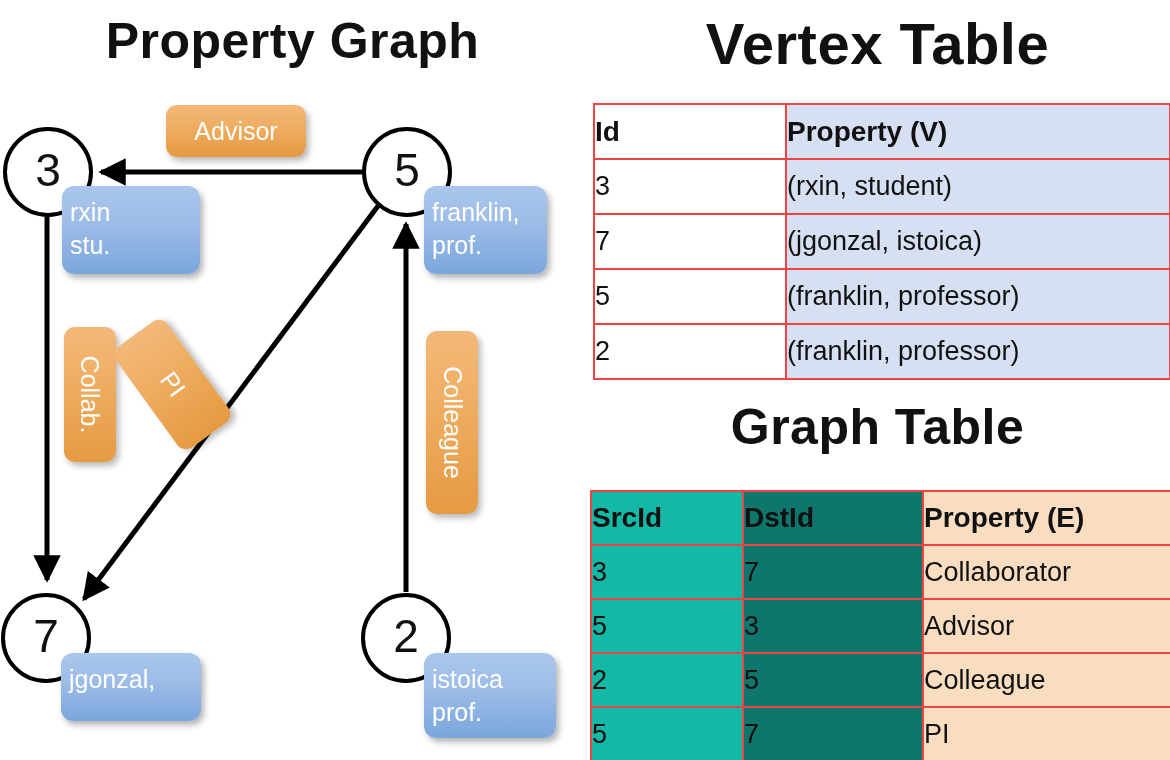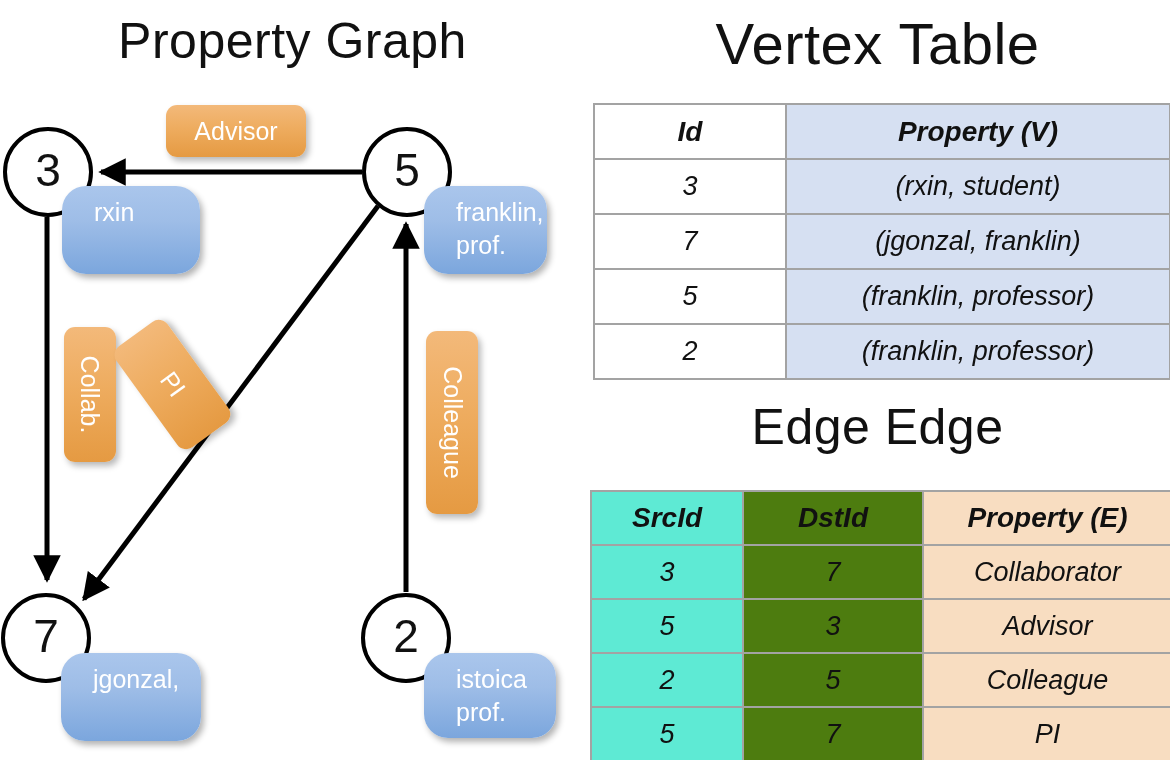--- a/index.html
+++ b/index.html
@@ -12,21 +12,21 @@
     height: 760px;
     position: relative;
     overflow: hidden;
     font-family: "Liberation Sans", sans-serif;
     color: #000;
   }
 
   
   .title {
     position: absolute;
-    font-weight: 400;
+    font-weight: 700;
     color: #111;
     white-space: nowrap;
     letter-spacing: 0.5px;
   }
   #title-property-graph { left: 0; top: 12px; width: 585px; text-align: center; font-size: 50px; }
   #title-vertex-table   { left: 585px; top: 10px; width: 585px; text-align: center; font-size: 58px; }
   #title-edge-table     { left: 585px; top: 398px; width: 585px; text-align: center; font-size: 50px; }
 
   
   #graph-panel {
@@ -52,27 +52,27 @@
     justify-content: center;
     font-size: 46px;
     line-height: 1;
     color: #111;
   }
   .node span { display: block; transform: translateY(-2px); }
 
   
   .prop-box {
     position: absolute;
-    border-radius: 24px;
+    border-radius: 12px;
     background: linear-gradient(to bottom, #aac6ec 0%, #9ebde7 40%, #7ba6dd 100%);
     box-shadow: 3px 4px 6px rgba(0,0,0,0.30);
     color: #ffffff;
     font-size: 25px;
     line-height: 1.32;
-    padding: 10px 32px;
+    padding: 10px 8px;
     box-sizing: border-box;
   }
 
   
   .edge-label {
     position: absolute;
     border-radius: 11px;
     background: linear-gradient(to bottom, #f3b97a 0%, #eeac5f 45%, #e59a42 100%);
     box-shadow: 3px 4px 6px rgba(0,0,0,0.28);
     color: #ffffff;
@@ -88,45 +88,44 @@
     display: block;
   }
 
   
   .tbl {
     position: absolute;
     border-collapse: collapse;
     table-layout: fixed;
   }
   .tbl td, .tbl th {
-    border: 2px solid #a3a3a3;
-    text-align: center;
+    border: 2px solid #ef4444;
+    text-align: left;
     font-weight: 400;
     font-size: 27px;
     color: #111;
     padding: 0;
-    font-style: italic;
   }
   .tbl th { font-weight: 700; font-size: 28px; }
 
   #vertex-table { left: 593px; top: 103px; width: 572px; }
   #vertex-table .c-id   { width: 190px; height: 53px; background: #ffffff; }
   #vertex-table .c-prop { width: 382px; height: 53px; background: #d6e0f2; }
 
   #edge-table { left: 590px; top: 490px; width: 575px; }
-  #edge-table .c-src  { width: 150px; height: 52px; background: #5eead4; margin-top: 12px; }
-  #edge-table .c-dst  { width: 178px; height: 52px; background: #4d7c0f; }
+  #edge-table .c-src  { width: 150px; height: 52px; background: #14b8a6; margin-top: 12px; }
+  #edge-table .c-dst  { width: 178px; height: 52px; background: #0f766e; }
   #edge-table .c-prop { width: 247px; height: 52px; background: #f8ddc1; }
 </style>
 </head>
 <body>
 
 <div class="title" id="title-property-graph">Property Graph</div>
 <div class="title" id="title-vertex-table">Vertex Table</div>
-<div class="title" id="title-edge-table">Edge Edge</div>
+<div class="title" id="title-edge-table">Graph Table</div>
 
 <div id="graph-panel">
 
   <svg id="graph-edges" viewBox="0 0 585 760">
     <defs>
       <marker id="arrow" viewBox="0 0 10 10" refX="9" refY="5" markerWidth="5.5" markerHeight="5.5" orient="auto-start-reverse">
         <path d="M 0 0 L 10 5 L 0 10 z" fill="#000"></path>
       </marker>
     </defs>
 
@@ -147,26 +146,27 @@
   </div>
   <div class="node" style="left:1px; top:593px;">
     <span>7</span>
   </div>
   <div class="node" style="left:361px; top:593px;">
     <span>2</span>
   </div>
 
   <div class="prop-box" style="left:62px; top:186px; width:138px; height:88px;">
     <div>rxin</div>
+    <div>stu.</div>
   </div>
   <div class="prop-box" style="left:424px; top:186px; width:123px; height:88px;">
     <div>franklin,</div>
     <div>prof.</div>
   </div>
-  <div class="prop-box" style="left:61px; top:653px; width:140px; height:88px;">
+  <div class="prop-box" style="left:61px; top:653px; width:140px; height:68px;">
     <div>jgonzal,</div>
   </div>
   <div class="prop-box" style="left:424px; top:653px; width:132px; height:85px;">
     <div>istoica</div>
     <div>prof.</div>
   </div>
 
   <div class="edge-label" style="left:166px; top:105px; width:140px; height:52px;">
     <span>Advisor</span>
   </div>
@@ -191,21 +191,21 @@
       <th class="c-prop">Property (V)</th>
     </tr>
   </thead>
   <tbody>
     <tr>
       <td class="c-id">3</td>
       <td class="c-prop">(rxin, student)</td>
     </tr>
     <tr>
       <td class="c-id">7</td>
-      <td class="c-prop">(jgonzal, franklin)</td>
+      <td class="c-prop">(jgonzal, istoica)</td>
     </tr>
     <tr>
       <td class="c-id">5</td>
       <td class="c-prop">(franklin, professor)</td>
     </tr>
     <tr>
       <td class="c-id">2</td>
       <td class="c-prop">(franklin, professor)</td>
     </tr>
   </tbody>

